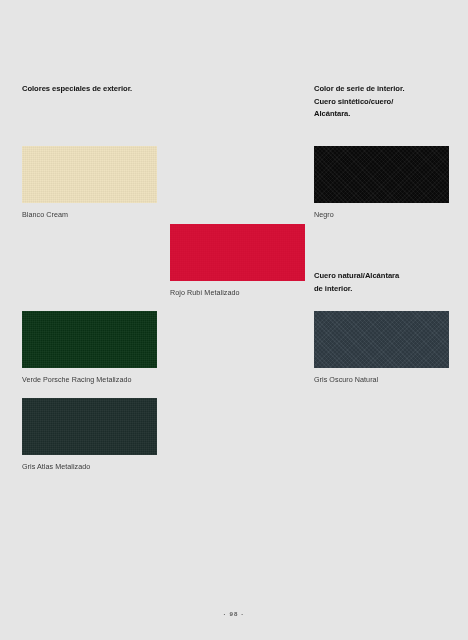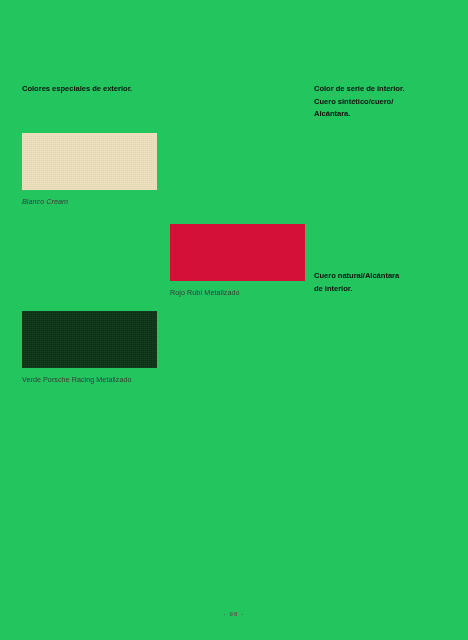--- a/index.html
+++ b/index.html
@@ -11,21 +11,21 @@
     width: 468px;
     height: 640px;
     position: relative;
     font-family: "Liberation Sans", sans-serif;
     -webkit-font-smoothing: antialiased;
   }
 
   .page {
     position: absolute;
     inset: 0;
-    background: #22c55e;
+    background: #e5e5e5;
   }
 
   
   .heading {
     position: absolute;
     font-weight: bold;
     font-size: 8.1px;
     line-height: 12.6px;
     letter-spacing: -0.05px;
     color: #111111;
@@ -35,21 +35,21 @@
   }
   #heading-exterior { left: 22px; top: 83px; }
   #heading-interior-serie { left: 314px; top: 83px; }
   #heading-interior-natural { left: 314px; top: 270px; }
 
   
   .col-1 { left: 22px; }
   .col-2 { left: 170px; }
   .col-3 { left: 314px; }
 
-  .row-1 { top: 133px; font-style: italic; }
+  .row-1 { top: 146px; }
   .row-2 { top: 224px; }
   .row-3 { top: 311px; }
   .row-4 { top: 398px; }
 
   .swatch-cell {
     position: absolute;
     width: 135px;
   }
   .swatch-chip {
     width: 135px;
@@ -113,30 +113,42 @@
 
   <div class="heading" id="heading-interior-natural">Cuero natural/Alcántara
 de interior.</div>
 
   <div class="swatch-cell col-1 row-1">
     <div class="swatch-chip" style="background-color: rgb(237, 224, 189);"></div>
     <div class="swatch-label">Blanco Cream</div>
   </div>
 
 
+  <div class="swatch-cell col-3 row-1">
+    <div class="swatch-chip grain-leather" style="background-color: rgb(12, 12, 12);"></div>
+    <div class="swatch-label">Negro</div>
+  </div>
 
 
   <div class="swatch-cell col-1 row-3">
     <div class="swatch-chip" style="background-color: rgb(10, 51, 21);"></div>
     <div class="swatch-label">Verde Porsche Racing Metalizado</div>
   </div>
 
   <div class="swatch-cell col-2 row-2">
     <div class="swatch-chip grain-flat" style="background-color: rgb(212, 15, 53);"></div>
     <div class="swatch-label">Rojo Rubí Metalizado</div>
   </div>
 
 
+  <div class="swatch-cell col-3 row-3">
+    <div class="swatch-chip grain-leather" style="background-color: rgb(51, 63, 72);"></div>
+    <div class="swatch-label">Gris Oscuro Natural</div>
+  </div>
 
+  <div class="swatch-cell col-1 row-4">
+    <div class="swatch-chip" style="background-color: rgb(30, 46, 44);"></div>
+    <div class="swatch-label">Gris Atlas Metalizado</div>
+  </div>
 
   <div id="page-footer">· 98 ·</div>
 
 </div>
 
 </body></html>

